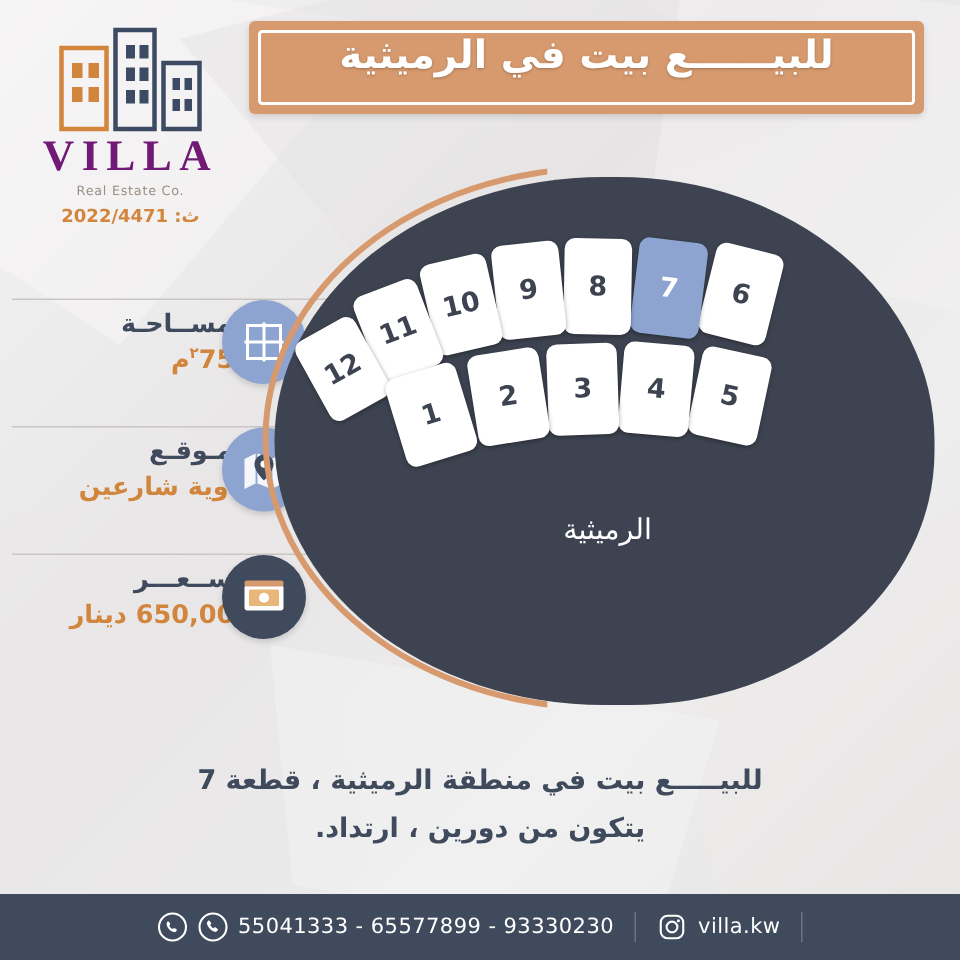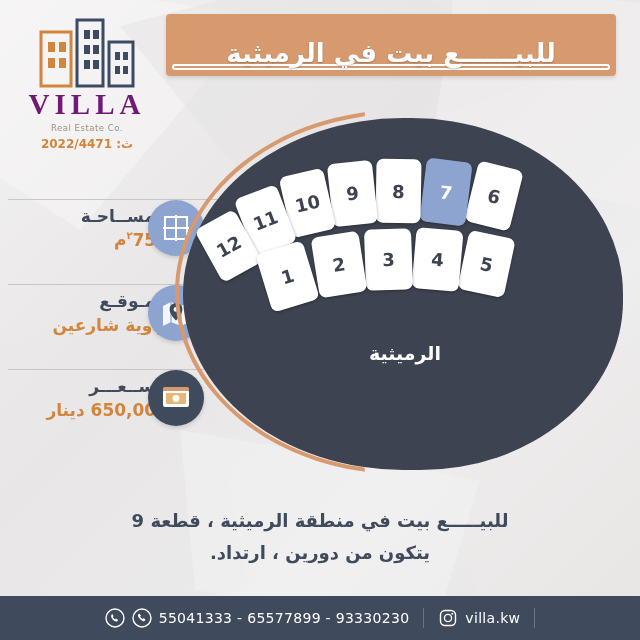--- a/index.html
+++ b/index.html
@@ -29,21 +29,21 @@
 
   
   .title-ribbon{
     position:absolute;left:166px;top:14px;width:450px;height:62px;
     background:#d79a6e;border-radius:4px;
     box-shadow:0 2px 4px rgba(0,0,0,.12);
   }
   .title-inner{
     position:absolute;left:6px;top:6px;right:6px;bottom:6px;
     border:2px solid #ffffff;border-radius:3px;
-    display:flex;align-items:flex-end;justify-content:center;margin-top:44px;
+    display:flex;align-items:flex-start;justify-content:center;
   }
   .title-text{
     color:#ffffff;font-size:26px;font-weight:bold;letter-spacing:1px;
     direction:rtl;text-align:center;
     text-shadow:0 1px 2px rgba(0,0,0,.25);
   }
 
   
   .logo{position:absolute;left:12px;top:16px;width:150px;height:125px;text-align:center;}
   .logo svg{display:block;margin:0 auto;}
@@ -71,21 +71,21 @@
     position:absolute;left:8px;top:8px;width:440px;height:352px;
     background:#3d4350;border-radius:50% 48% 46% 50%/50% 50% 48% 50%;
   }
   .blob-ring{
     position:absolute;left:0;top:0;width:444px;height:356px;
     border:4px solid #d79a6e;border-radius:50% 48% 46% 50%/50% 50% 48% 50%;
     clip-path:polygon(0 0,42% 0,42% 100%,0 100%);
   }
   .blob-label{
     position:absolute;left:0;right:0;top:232px;text-align:center;
-    color:#ffffff;font-size:19px;font-weight:bold;direction:rtl;
+    color:#ffffff;font-size:19px;font-weight:normal;direction:rtl;
   }
 
   
   .plot{
     position:absolute;background:#ffffff;border-radius:7px;
     display:flex;align-items:center;justify-content:center;
     font-size:18px;font-weight:bold;color:#3d4350;
     box-shadow:0 1px 3px rgba(0,0,0,.35);
   }
   .plot.sel{background:#8da4d0;color:#ffffff;}
@@ -216,21 +216,21 @@
     <div class="plot" style="left:288px;top:124px;width:47px;height:60px;transform:rotate(12deg);">5</div>
     <div class="plot" style="left:239px;top:119px;width:47px;height:61px;transform:rotate(5deg);">4</div>
     <div class="plot" style="left:190px;top:119px;width:47px;height:61px;transform:rotate(-2deg);">3</div>
     <div class="plot" style="left:140px;top:124px;width:48px;height:61px;transform:rotate(-9deg);">2</div>
     <div class="plot" style="left:88px;top:136px;width:49px;height:61px;transform:rotate(-17deg);">1</div>
 
     <div class="blob-label">الرميثية</div>
   </div>
 
   <div class="desc">
-    <div>للبيـــــع بيت في منطقة الرميثية ، قطعة 9</div>
+    <div>للبيـــــع بيت في منطقة الرميثية ، قطعة 7</div>
     <div>يتكون من دورين ، ارتداد.</div>
   </div>
 
   <div class="footer">
     <div class="fgrp">
       <svg width="20" height="20" viewBox="0 0 20 20">
         <circle cx="10" cy="10" r="9" fill="none" stroke="#fff" stroke-width="1.4"></circle>
         <path d="M6.8 6.4c.5-.2 1 .1 1.2.6l.4 1c.1.3 0 .6-.2.8l-.4.3c.5 1 1.3 1.8 2.3 2.3l.3-.4c.2-.2.5-.3.8-.2l1 .4c.5.2.8.7.6 1.2-.2.6-.8 1.1-1.5 1-2.6-.3-4.9-2.6-5.2-5.2-.1-.7.2-1.4 .7-1.8z" fill="#fff"></path>
       </svg>
       <svg width="20" height="20" viewBox="0 0 20 20">

